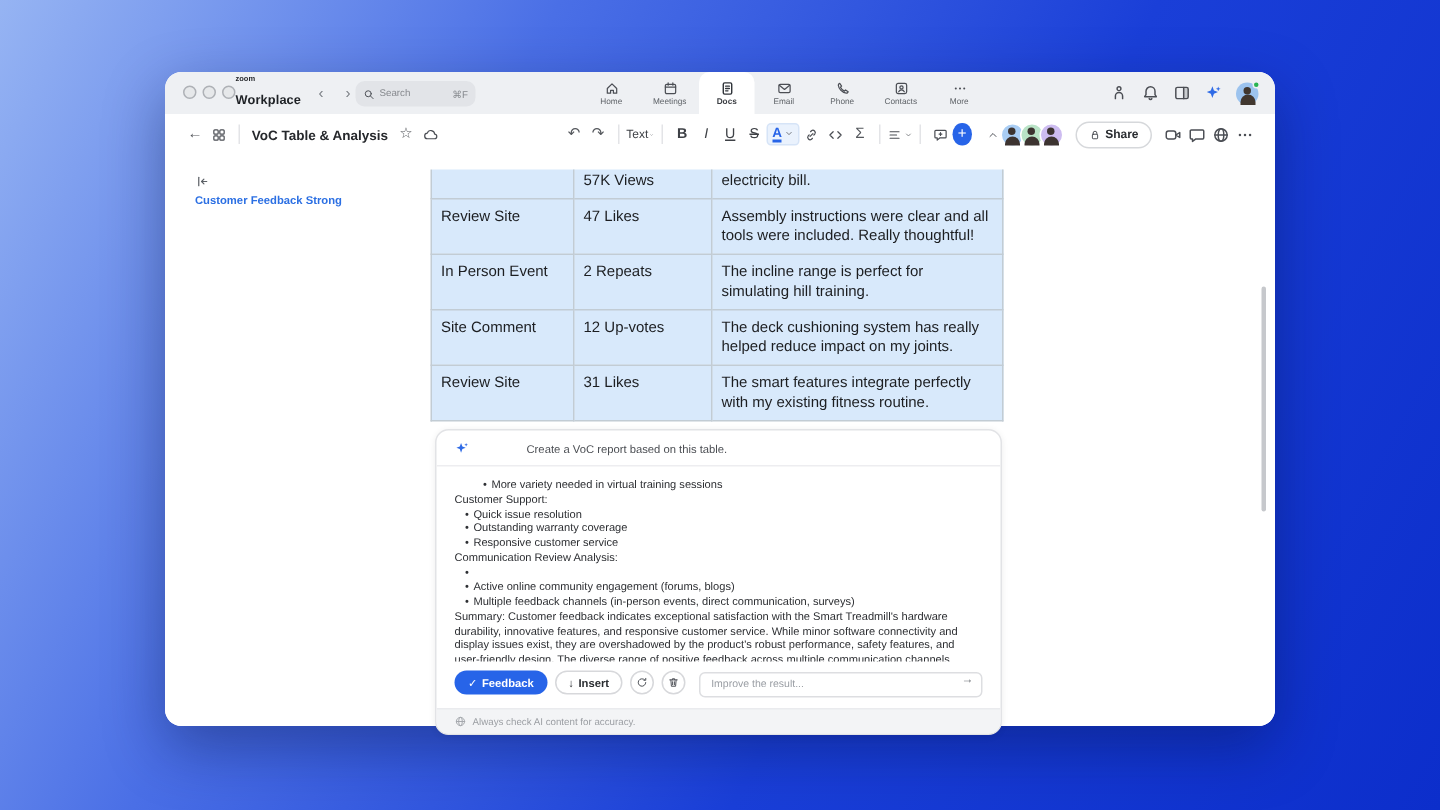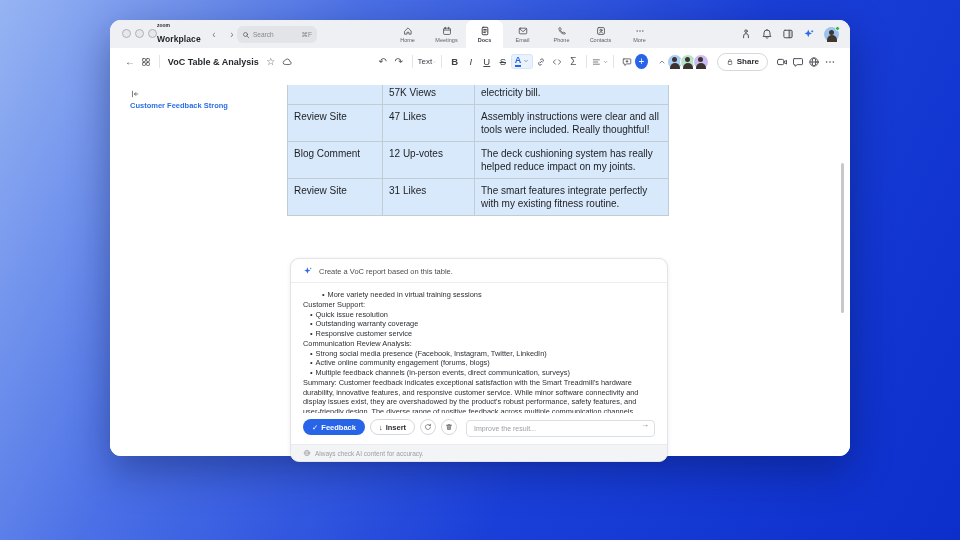--- a/index.html
+++ b/index.html
@@ -2,21 +2,21 @@
 <html><head>
 <meta charset="utf-8">
 <style>
   * { margin:0; padding:0; box-sizing:border-box; }
   html,body { width:960px; height:540px; overflow:hidden;
     font-family:"Liberation Sans","DejaVu Sans",sans-serif; }
   .bg { position:absolute; inset:0;
     background:linear-gradient(118deg,#96b4f3 0%,#4a6fe6 30%,#1a3fd8 62%,#0c2ecb 100%); }
 
   
-  .win { position:absolute; left:110px; top:20px; width:740px; height:436px;
+  .win { position:absolute; left:110px; top:48px; width:740px; height:436px;
     background:#fff; border-radius:11px; box-shadow:0 14px 40px rgba(5,15,60,.38); }
 
   
   .tbar { position:absolute; top:0; left:0; right:0; height:28px; background:#eef0f3;
     border-radius:11px 11px 0 0; }
   .tl { position:absolute; top:9px; width:9px; height:9px; border-radius:50%;
     border:1px solid #aeb1b6; background:#e6e8ea; }
   .brand { position:absolute; left:47px; top:3px; line-height:1; }
   .brand .z { font-size:5px; font-weight:700; color:#26282c; display:block; margin-bottom:1px; }
   .brand .wp { font-size:8.5px; font-weight:700; color:#1e2125; letter-spacing:.1px; }
@@ -84,21 +84,21 @@
   .fbt col.co1 { width:95px; } .fbt col.co2 { width:92px; } .fbt col.co3 { width:194px; }
   .fbt tr.partial td { border-top:none; padding-top:1px; height:15px; }
   .fbt td.mcell { white-space:pre-line; }
 
   
   .aipanel { position:absolute; left:180px; top:183px; width:378px; height:204px;
     background:#fff; border:1px solid #e2e3e6; border-radius:9px;
     box-shadow:0 1px 5px rgba(0,0,0,.07); display:flex; flex-direction:column; overflow:hidden; }
   .aihead { display:flex; align-items:center; gap:6px; padding:7px 12px 6px;
     border-bottom:1px solid #ededf0; }
-  .aihead .ptext { font-size:7.5px; color:#4a4d52; }
+  .aihead .ptext { font-size:7.5px; color:#4a4d52;margin-left:32px; }
   .aibody { padding:7px 12px 2px; flex:1; overflow:hidden; }
   .ln { font-size:7.4px; color:#2c2e32; line-height:1.32; display:flex; }
   .ln .bb { margin-right:3px; }
   .ln.bullet { padding-left:7px; }
   .ln.bullet-deep { padding-left:19px; }
   .aibtns { display:flex; align-items:center; gap:5px; padding:4px 12px 7px; }
   .btn-replace { display:flex; align-items:center; gap:3px; background:#2764e8; color:#fff;
     border:none; height:16px; padding:0 9px; border-radius:9px; font-size:7.5px; font-weight:700;
     font-family:inherit; }
   .btn-insert { display:flex; align-items:center; gap:3px; background:#fff; color:#2a2d31;
@@ -361,21 +361,26 @@
             <td></td>
             <td class="mcell">57K Views</td>
             <td>electricity bill.</td>
           </tr>
           <tr>
             <td>Review Site</td>
             <td class="mcell">47 Likes</td>
             <td>Assembly instructions were clear and all tools were included. Really thoughtful!</td>
           </tr>
           <tr>
-            <td>Blog Comment</td>
+            <td>In Person Event</td>
+            <td class="mcell">2 Repeats</td>
+            <td>The incline range is perfect for simulating hill training.</td>
+          </tr>
+          <tr>
+            <td>Site Comment</td>
             <td class="mcell">12 Up-votes</td>
             <td>The deck cushioning system has really helped reduce impact on my joints.</td>
           </tr>
           <tr>
             <td>Review Site</td>
             <td class="mcell">31 Likes</td>
             <td>The smart features integrate perfectly with my existing fitness routine.</td>
           </tr>
         </tbody>
     </table>
@@ -406,21 +411,20 @@
           </div>
           <div class="ln bullet">
             <span class="bb">•</span>
             <span>Responsive customer service</span>
           </div>
           <div class="ln plain">
             <span>Communication Review Analysis:</span>
           </div>
           <div class="ln bullet">
             <span class="bb">•</span>
-            <span>Strong social media presence (Facebook, Instagram, Twitter, LinkedIn)</span>
           </div>
           <div class="ln bullet">
             <span class="bb">•</span>
             <span>Active online community engagement (forums, blogs)</span>
           </div>
           <div class="ln bullet">
             <span class="bb">•</span>
             <span>Multiple feedback channels (in-person events, direct communication, surveys)</span>
           </div>
           <div class="ln plain">

